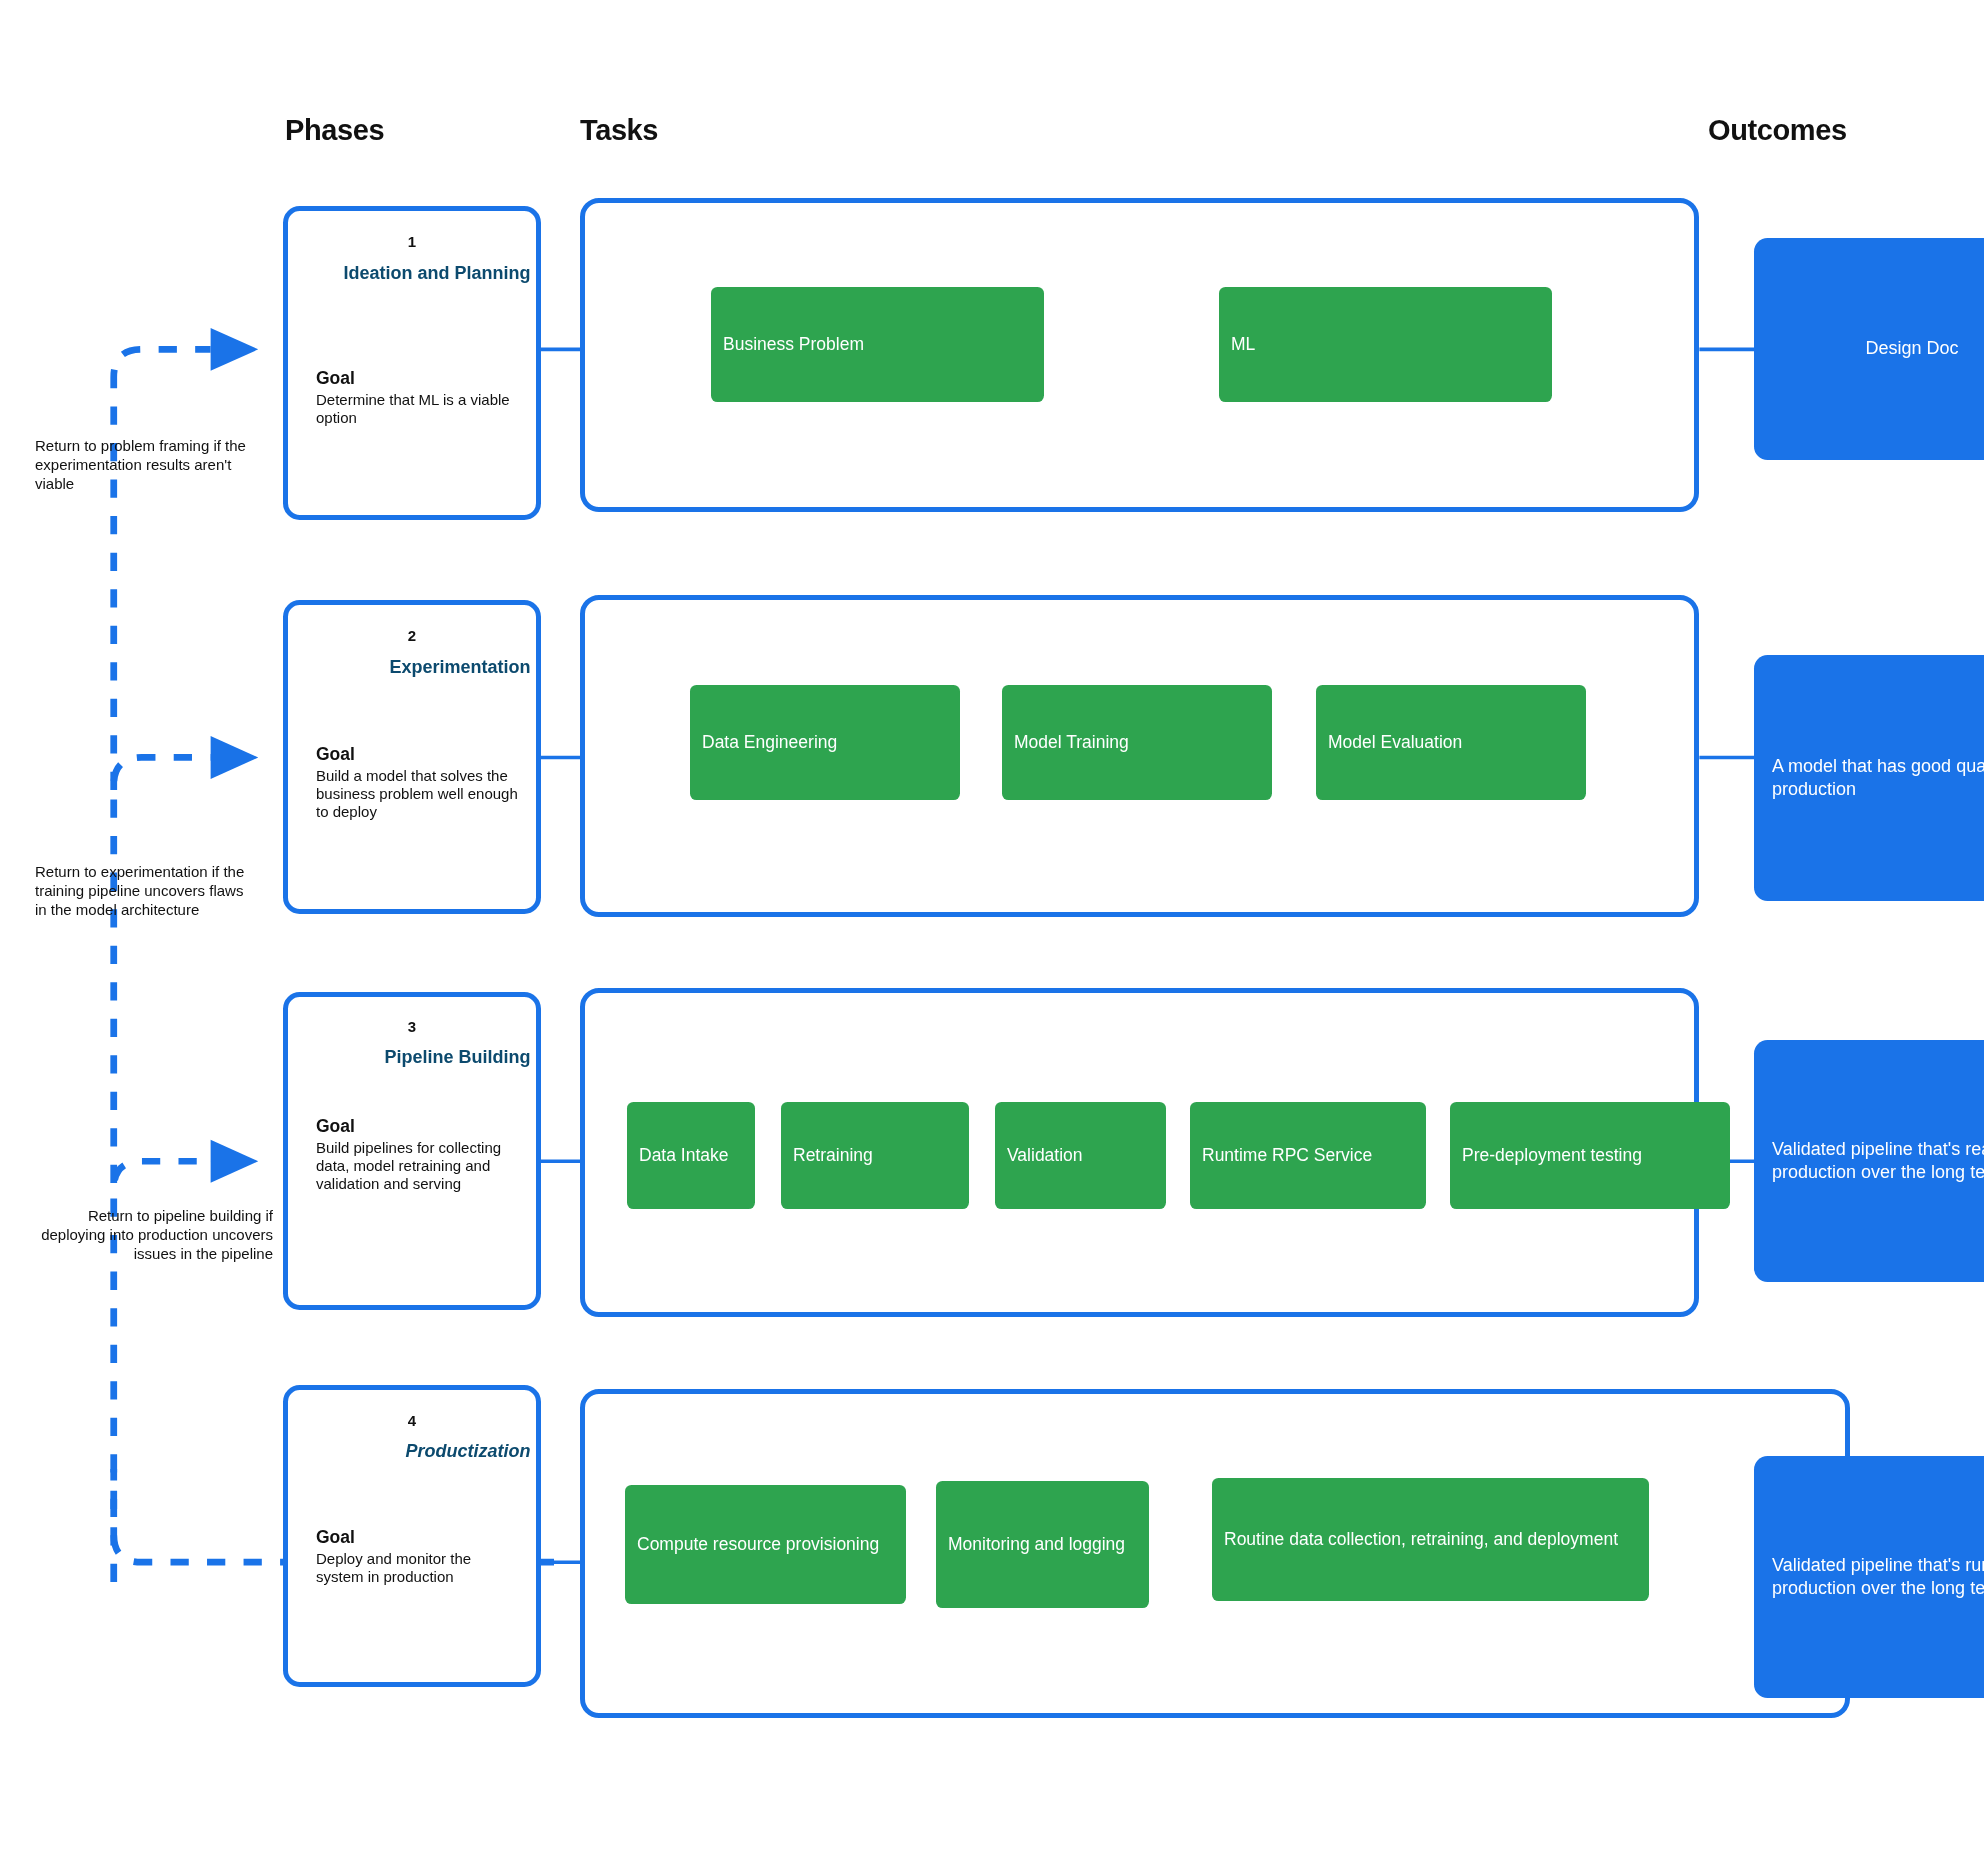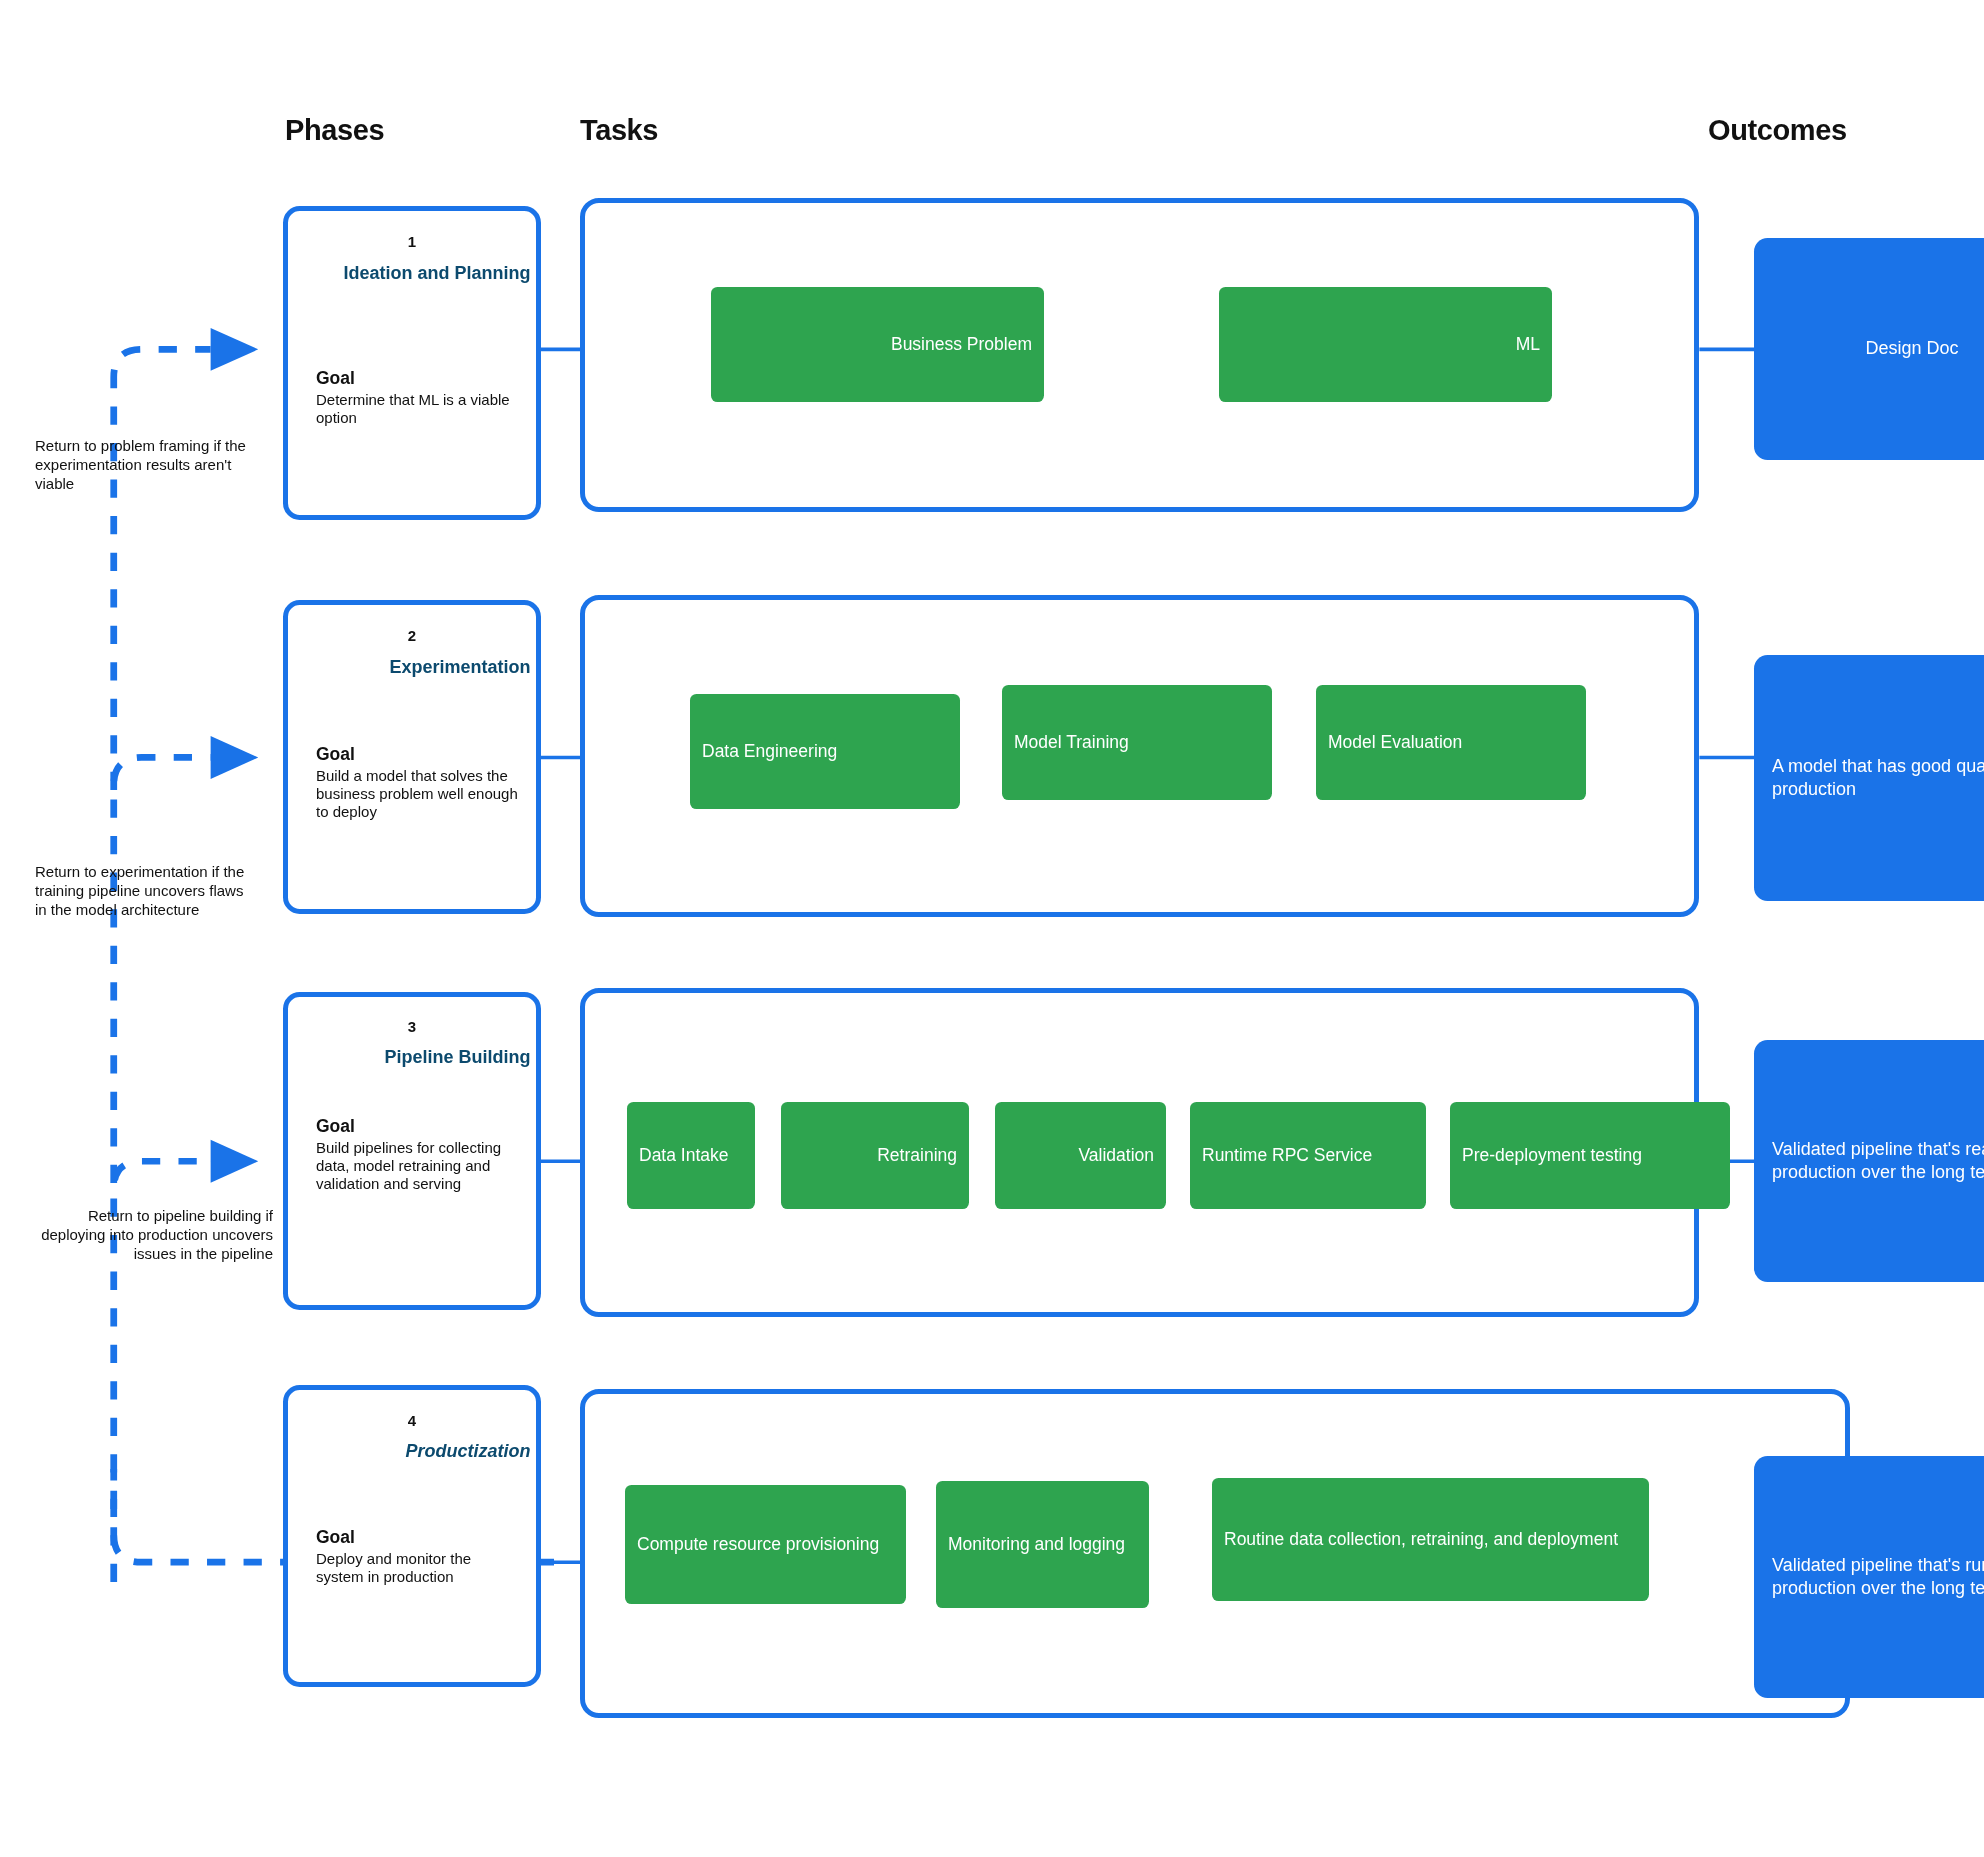--- a/index.html
+++ b/index.html
@@ -19,21 +19,21 @@
   .goal-wrap{position:absolute;left:28px;right:13.5px;}
   .goal-label{font-weight:bold;font-size:17.5px;color:#111;line-height:1.15;}
   .goal-text{font-size:15px;color:#111;line-height:1.23;margin-top:2.4px;}
 
   
   .tasks-box{position:absolute;background:#ffffff;border:5.2px solid #1a73e8;border-radius:19px;box-sizing:border-box;}
 
   
   .chip{position:absolute;background:#34a853;background:#2ea44f;border-radius:6.4px;box-sizing:border-box;
         display:flex;align-items:center;justify-content:flex-start;color:#ffffff;}
-  .chip.center{justify-content:flex-end;text-align:center;}
+  .chip.center{justify-content:flex-start;text-align:center;}
   .chip span{display:block;font-size:17.5px;line-height:1.22;padding:0 12px;}
 
   
   .outcome{position:absolute;background:#1a73e8;border-radius:13.5px;box-sizing:border-box;
            display:flex;align-items:center;color:#ffffff;}
   .outcome span{display:block;font-size:18px;line-height:1.30;padding:0 18px;}
   .outcome.center{justify-content:center;text-align:center;}
 
   
   .note{position:absolute;font-size:15px;line-height:1.26;color:#111111;}
@@ -136,21 +136,21 @@
   <div class="phase-card" style="left:283px;top:600px;width:258px;height:314px;">
     <div class="phase-num" style="top:22px;">2</div>
     <div class="phase-title" style="top:52px;">Experimentation</div>
     <div class="goal-wrap" style="top:139px;">
       <div class="goal-label">Goal</div>
       <div class="goal-text">Build a model that solves the business problem well enough to deploy</div>
     </div>
   </div>
 
   <div class="tasks-box" style="left:580px;top:595px;width:1119px;height:322px;">
-    <div class="chip" style="left:105px;top:85px;width:270px;height:115px;margin-top:9px;">
+    <div class="chip" style="left:105px;top:85px;width:270px;height:115px;">
       <span>Data Engineering</span>
     </div>
     <div class="chip" style="left:417px;top:85px;width:270px;height:115px;">
       <span>Model Training</span>
     </div>
     <div class="chip" style="left:731px;top:85px;width:270px;height:115px;">
       <span>Model Evaluation</span>
     </div>
   </div>
 

